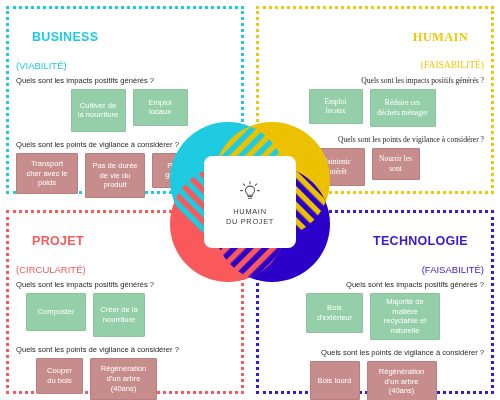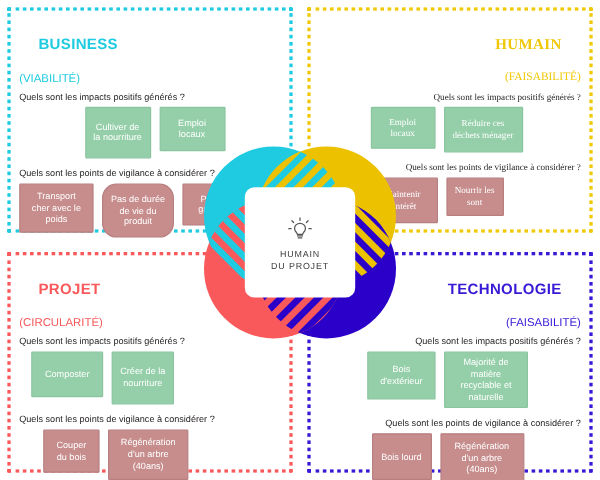--- a/index.html
+++ b/index.html
@@ -150,21 +150,21 @@
 
       <div class="card-row r-center" style="margin-left:8px;">
         <div class="card green" style="width:55px;height:43px;">Cultiver de la nourriture</div>
         <div class="card green" style="width:55px;height:37px;">Emploi locaux</div>
       </div>
 
       <div class="q-prompt align-left" style="margin-top:6px;">Quels sont les points de vigilance à considérer ?</div>
 
       <div class="card-row r-left">
         <div class="card rose" style="width:62px;height:41px;">Transport cher avec le poids</div>
-        <div class="card rose" style="width:60px;height:45px;border-radius:12px;">Pas de durée de vie du produit</div>
+        <div class="card rose" style="width:60px;height:45px;">Pas de durée de vie du produit</div>
         <div class="card rose" style="width:54px;height:35px;">Pas de garantie</div>
       </div>
     </div>
   </div>
 
   <div class="quad tr">
     <div class="quad-border" id="bd-humain" style="border-color: rgb(240, 200, 8);"></div>
     <div class="quad-inner">
       <div class="q-title align-right" id="t-humain" style="color: rgb(240, 200, 8);">HUMAIN</div>
       <div class="q-sub align-right" id="s-humain" style="color: rgb(240, 200, 8);">(FAISABILITÉ)</div>

